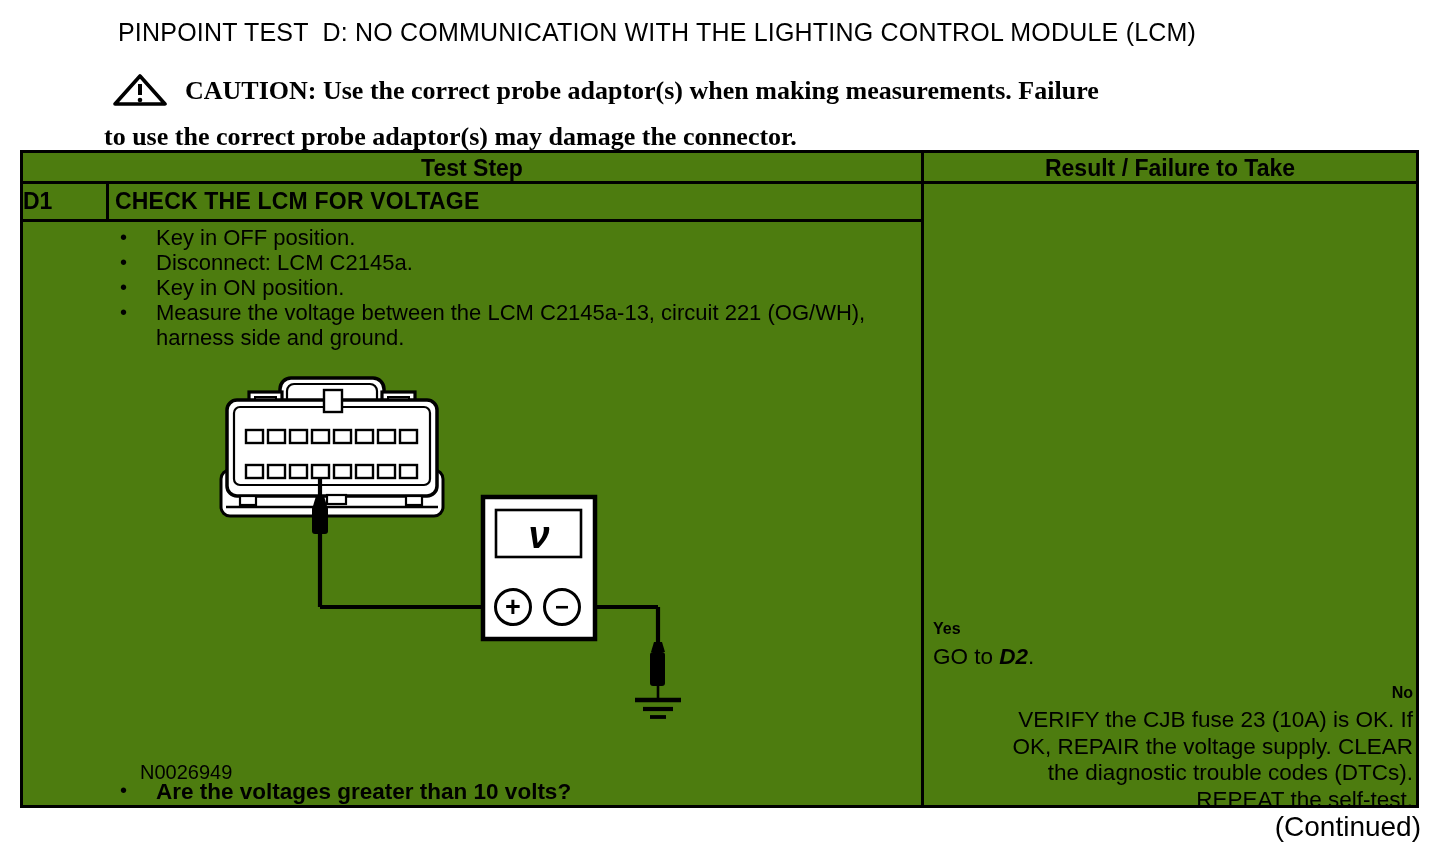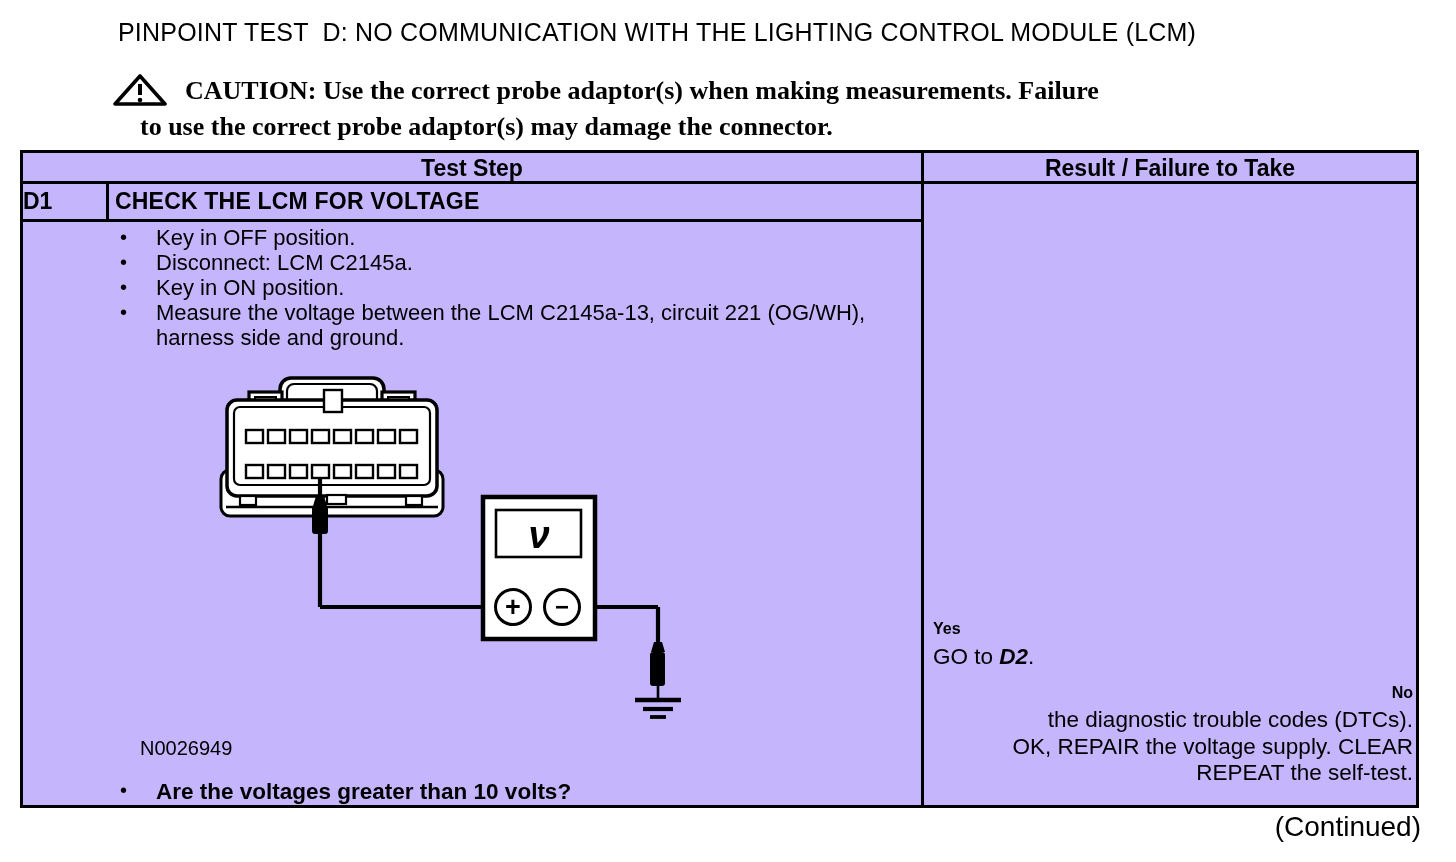--- a/index.html
+++ b/index.html
@@ -15,48 +15,48 @@
   .page-title{
     left:118px;top:18px;font-size:25px;font-weight:normal;
     letter-spacing:.2px;white-space:pre;
   }
 
   
   .caution-line1{left:112px;top:74px;display:flex;align-items:center;gap:17px;}
   .caution-line1 .ctext,.caution-line2{
     font-family:"Liberation Serif",serif;font-weight:bold;font-size:26px;white-space:pre;text-align:right;
   }
-  .caution-line2{left:104px;top:112px;margin-left:36px;}
+  .caution-line2{left:104px;top:122px;}
   .warn-svg{display:block;}
 
   
   .doc-table{
     left:20px;top:150px;width:1399px;height:658px;
-    border:3px solid #000;box-sizing:border-box;background:#c4b5fd;padding-left:22px;
+    border:3px solid #000;box-sizing:border-box;background:#4d7c0f;padding-left:22px;
   }
   .tline{position:absolute;background:#000;}
   .col-divider{left:898px;top:0;width:3px;height:100%;}
   .header-border{left:0;top:28px;width:1393px;height:3px;}
   .d1-bottom{left:0;top:66px;width:898px;height:3px;}
   .d1-divider{left:83px;top:31px;width:3px;height:35px;}
 
   .th{font-weight:bold;font-size:23px;text-align:center;top:2px;}
   .th-test{left:0;width:898px;}
   .th-result{left:901px;width:492px;}
 
   .d1-id{left:0;top:35px;width:88px;text-align:left;font-weight:bold;font-size:23px;}
   .d1-title{left:92px;top:35px;font-weight:bold;font-size:23px;letter-spacing:.2px;}
 
   
   .bullets{left:97px;top:72px;width:762px;font-size:22px;line-height:25px;}
   .bullet-row{display:flex;}
   .bullet-row .marker{width:36px;flex:0 0 36px;font-size:20px;}
   .bullet-row .btext{flex:1;}
 
-  .figure-id{left:117px;top:584px;font-size:20px;}
+  .figure-id{left:117px;top:608px;font-size:20px;}
 
   .question{left:97px;top:626px;display:flex;font-weight:bold;font-size:22.5px;width:762px;}
   .question .marker{width:36px;flex:0 0 36px;font-weight:normal;font-size:20px;}
 
   
   .results{left:910px;top:462px;width:480px;font-size:22.5px;line-height:27px;}
   .res-label{font-weight:bold;font-size:16px;line-height:28px;}
   .no-block{margin-top:9px;text-align:right;}
   .bold{font-weight:bold;font-style:italic;}
   .no-lines div{line-height:26.5px;white-space:pre;}
@@ -121,22 +121,23 @@
     <span class="marker">•</span>
     <span>Are the voltages greater than 10 volts?</span>
   </div>
 
   <div class="abs results">
     <div class="res-label">Yes</div>
     <div><span>GO to </span><span class="bold">D2</span><span>.</span></div>
     <div class="no-block">
       <div class="res-label">No</div>
       <div class="no-lines">
+        <div>VERIFY the CJB fuse 23 (10A) is OK. If</div>
+        <div>OK, REPAIR the voltage supply. CLEAR</div>
         <div>the diagnostic trouble codes (DTCs).</div>
-        <div>OK, REPAIR the voltage supply. CLEAR</div>
         <div>REPEAT the self-test.</div>
       </div>
     </div>
   </div>
 </div>
 
 <svg class="abs diagram-svg" width="500" height="368" viewBox="210 372 500 368">
   <g>
 
     <rect x="221" y="470" width="222" height="46" rx="9" fill="#fff" stroke="#000" stroke-width="3"></rect>

